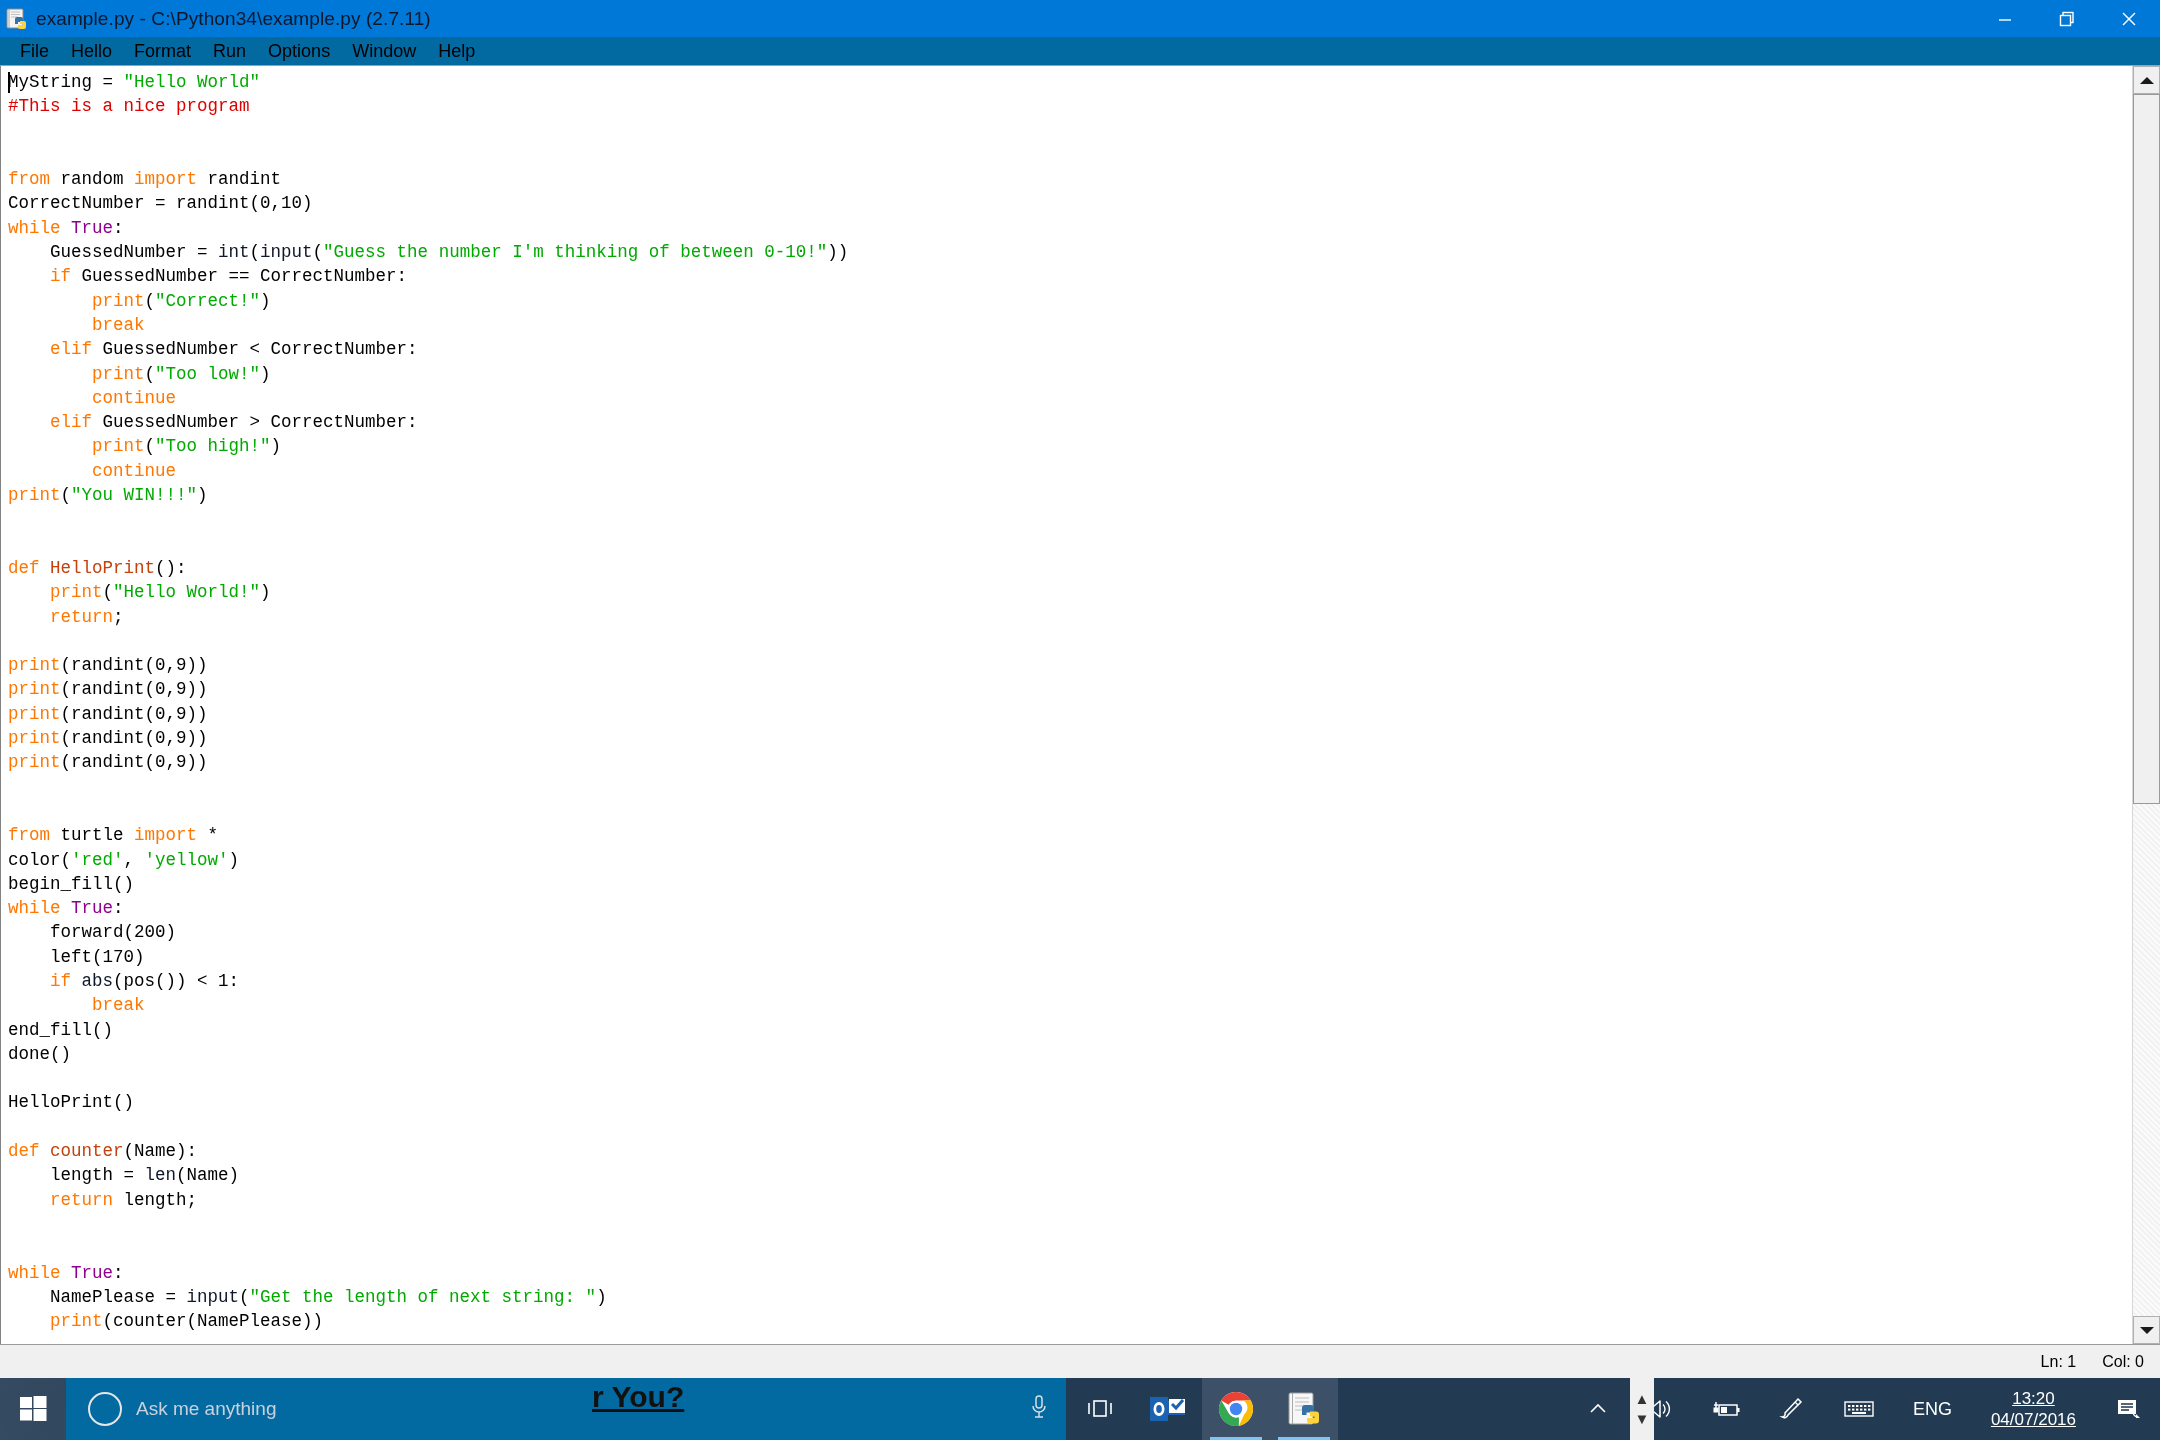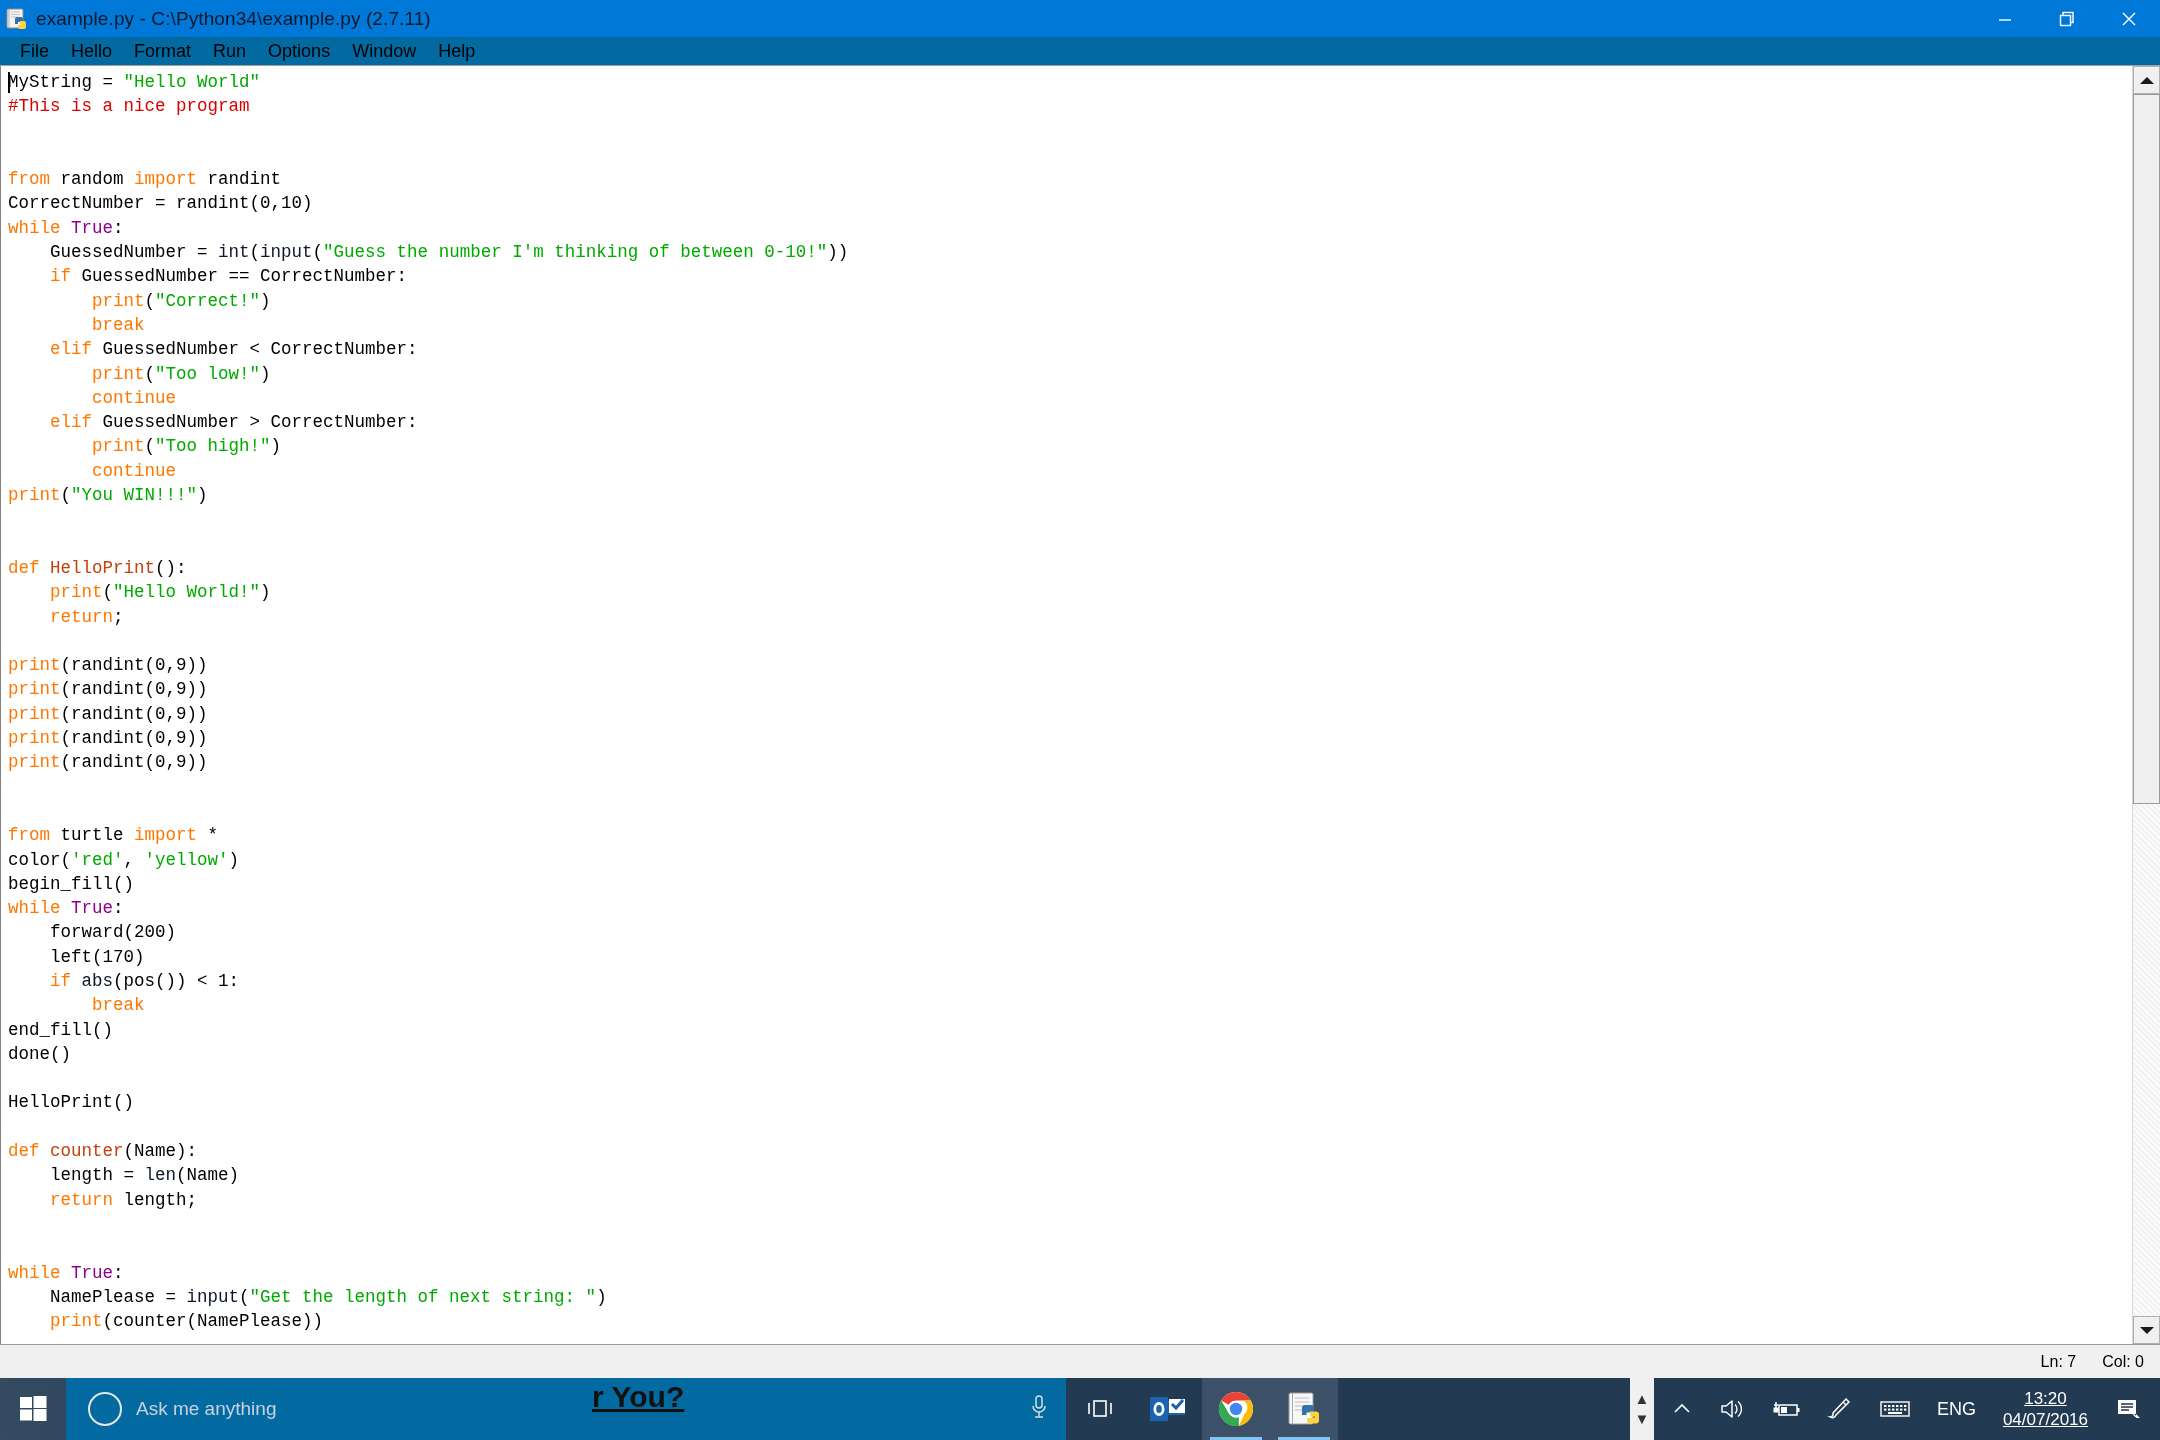--- a/index.html
+++ b/index.html
@@ -155,21 +155,21 @@
     position:absolute; bottom:0; left:8px; right:8px; height:3px; background:#7fc4f5;
   }
   #overlay-text {
     position:absolute; z-index:3; left:592px; top:1380px;
     font-size:30px; font-weight:bold; color:#111; white-space:nowrap;
     text-decoration:underline;
   }
 
   #tray {
     position:absolute; right:0; top:0; height:62px; z-index:2;
-    display:flex; align-items:center; gap:0px; padding-right:4px;
+    display:flex; align-items:center; gap:12px; padding-right:4px;
   }
   .tray-item {
     height:62px; display:flex; align-items:center; justify-content:center;
     padding:0 13px; color:#ffffff;
   }
   #clock {
     display:flex; flex-direction:column; align-items:center; justify-content:center;
     height:62px; padding:0 14px; color:#fff; line-height:1.25;
   }
   .clock-line { font-size:17px; color:#ffffff; white-space:nowrap;text-decoration:underline; }
@@ -247,21 +247,21 @@
       <div id="sb-track">
         <div id="sb-thumb"></div>
       </div>
       <div class="sb-btn">
         <span class="arrow-down"></span>
       </div>
     </div>
   </div>
 
   <div id="statusbar">
-    <span class="status-text">Ln: 7</span>
+    <span class="status-text">Ln: 1</span>
     <span class="status-text">Col: 0</span>
   </div>
 </div>
 
 <div id="taskbar">
   <div id="tb-wallpaper"></div>
 
   <div id="start-btn">
     <svg width="30" height="30" viewBox="0 0 30 30">
       <rect x="2" y="3" width="12" height="11" fill="#ffffff"></rect>

